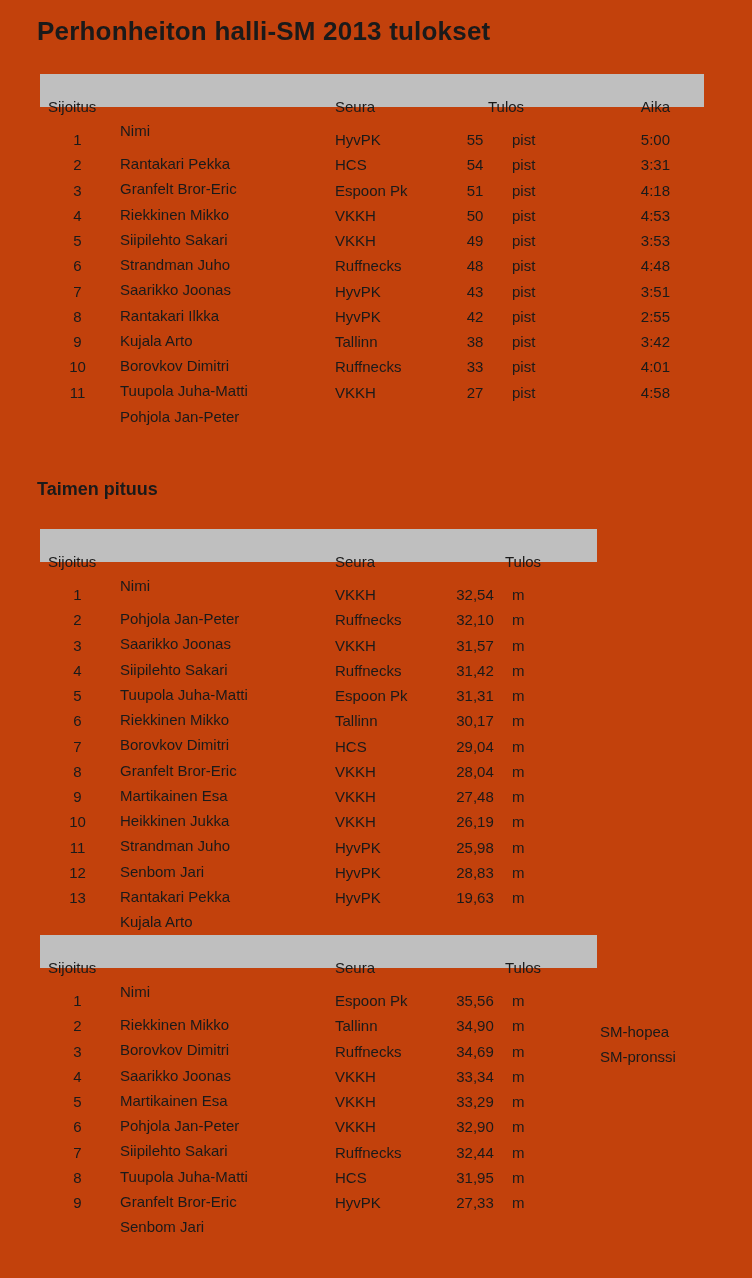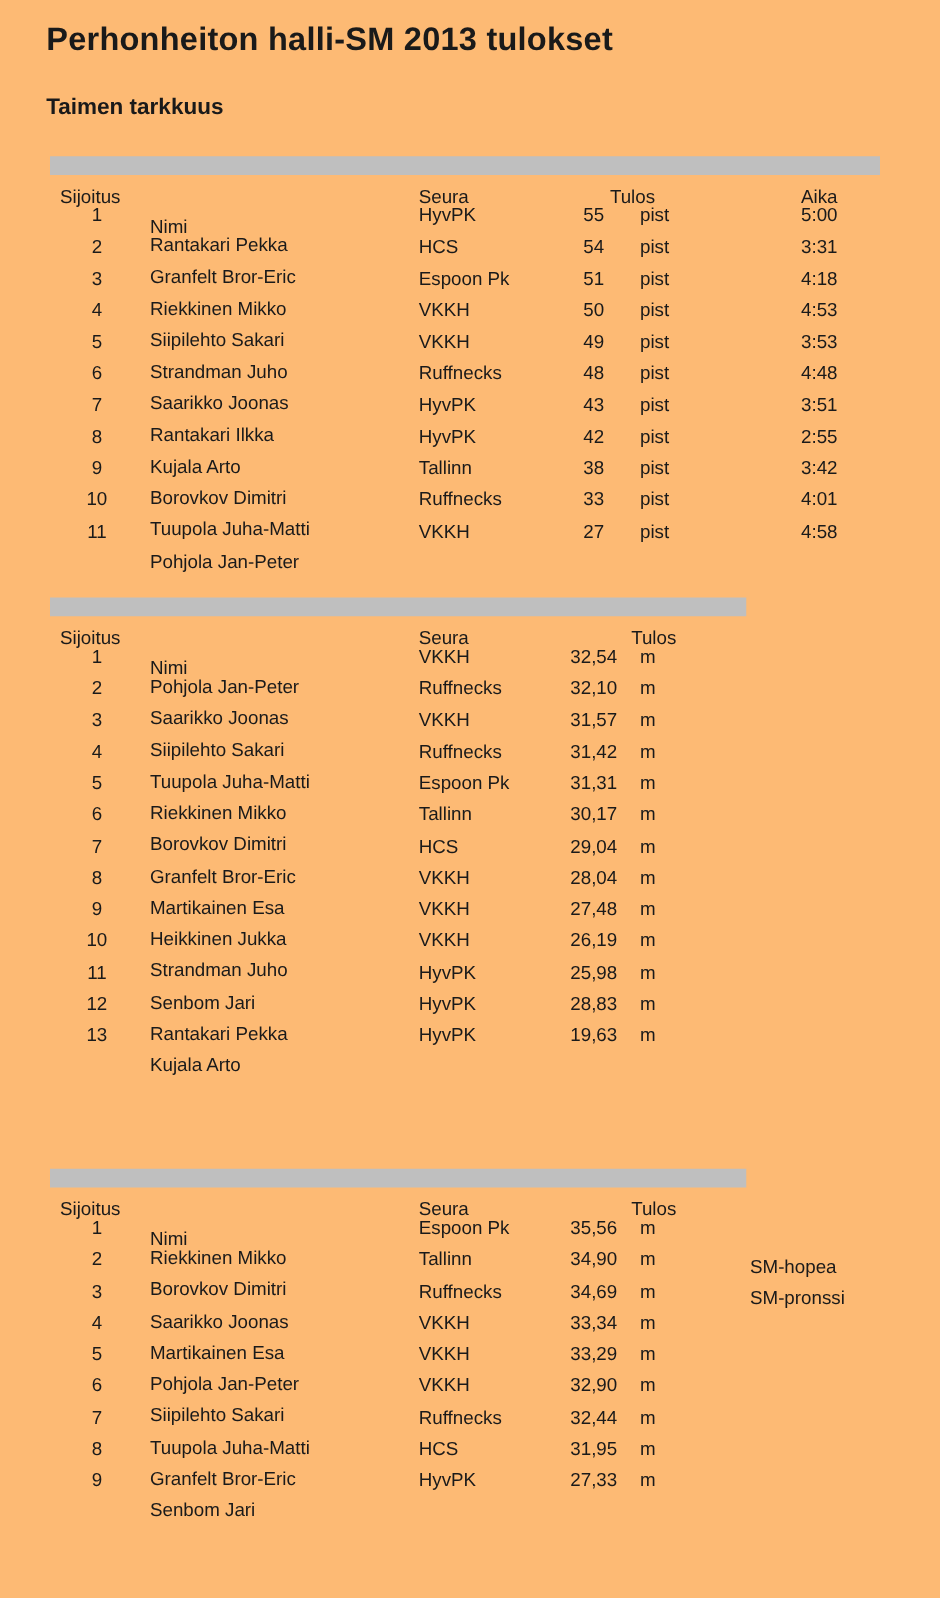--- a/index.html
+++ b/index.html
@@ -5,21 +5,21 @@
   * { margin: 0; padding: 0; box-sizing: border-box; }
   html, body { background: #ffffff; }
   body {
     font-family: "Liberation Sans", "DejaVu Sans", sans-serif;
     color: #1a1a1a;
   }
   .page {
     position: relative;
     width: 752px;
     height: 1278px;
-    background: #fdba74;
+    background: #c2410c;
     overflow: hidden;
   }
   .title {
     position: absolute;
     left: 37px;
     top: 16px;
     font-size: 26px;
     font-weight: 700;
     letter-spacing: 0.2px;
     white-space: nowrap;
@@ -46,21 +46,21 @@
     display: grid;
     height: 25.25px;
     align-items: center;
     width: var(--bw);
     white-space: nowrap;
   }
   section.cols-a .row { grid-template-columns: 75px 220px 112px 56px 60px 141px; --bw: 664px; }
   section.cols-b .row { grid-template-columns: 75px 220px 112px 56px 94px 0px;  --bw: 557px; }
   .row.header {
     background: var(--bar, #bfbfbf);
-    height: 15px;
+    height: 33px;
   }
   .c { overflow: visible; }
   .c.rank  { text-align: center; }
   .row.header .c.rank { text-align: left; padding-left: 8px; }
   .c.name  { padding-left: 5px; margin-top: 48px; }
   .c.club  { }
   .c.num   { text-align: center; }
   .c.unit  { padding-left: 9px; }
   .c.time  { text-align: right; padding-right: 34px; }
   .row.header .c.result { grid-column: 4 / span 2; padding-left: 2px; text-align: center; }
@@ -72,21 +72,20 @@
     line-height: 25.25px;
   }
 </style>
 </head>
 <body style="color: rgb(26, 26, 26); background: rgb(255, 255, 255);">
 
 <div class="page">
   <h1 class="title">Perhonheiton halli-SM 2013 tulokset</h1>
   <div id="sections">
   <section class="section cols-a s1">
-    <h2 class="heading">Taimen tarkkuus</h2>
     <div class="table">
       <div class="row header">
         <div class="c rank">Sijoitus</div>
         <div class="c name">Nimi</div>
         <div class="c club">Seura</div>
         <div class="c result">Tulos</div>
         <div class="c time">Aika</div>
       </div>
 
   <div class="row">
@@ -195,20 +194,21 @@
     <div class="c club">VKKH</div>
     <div class="c num">27</div>
     <div class="c unit">pist</div>
     <div class="c time">4:58</div>
     <div class="note"></div>
   </div>
 </div>
   </section>
 
   <section class="section cols-b s2">
+    <h2 class="heading">Taimen pituus</h2>
     <div class="table">
       <div class="row header">
         <div class="c rank">Sijoitus</div>
         <div class="c name">Nimi</div>
         <div class="c club">Seura</div>
         <div class="c result">Tulos</div>
         <div class="c time"></div>
       </div>
 
   <div class="row">

